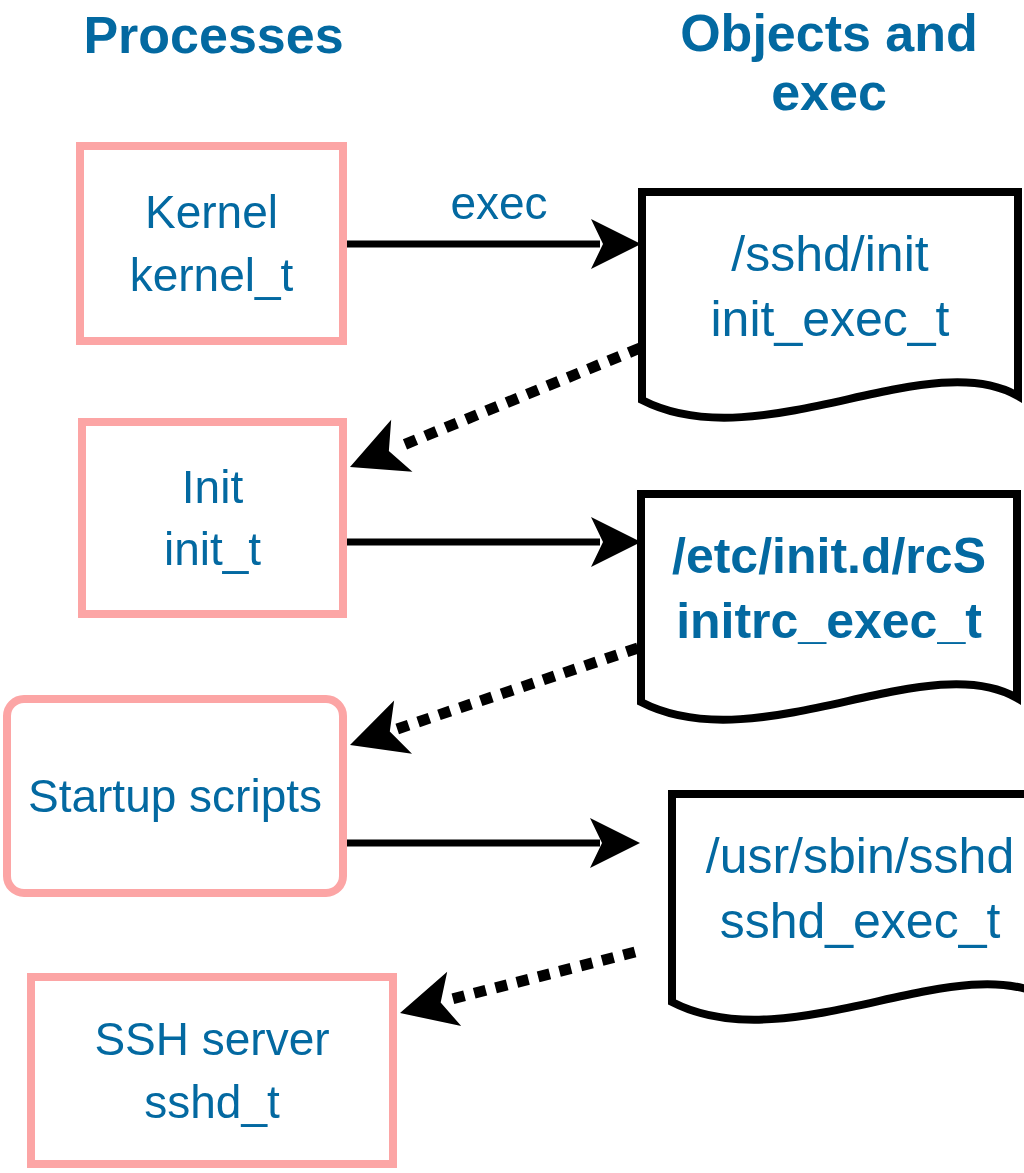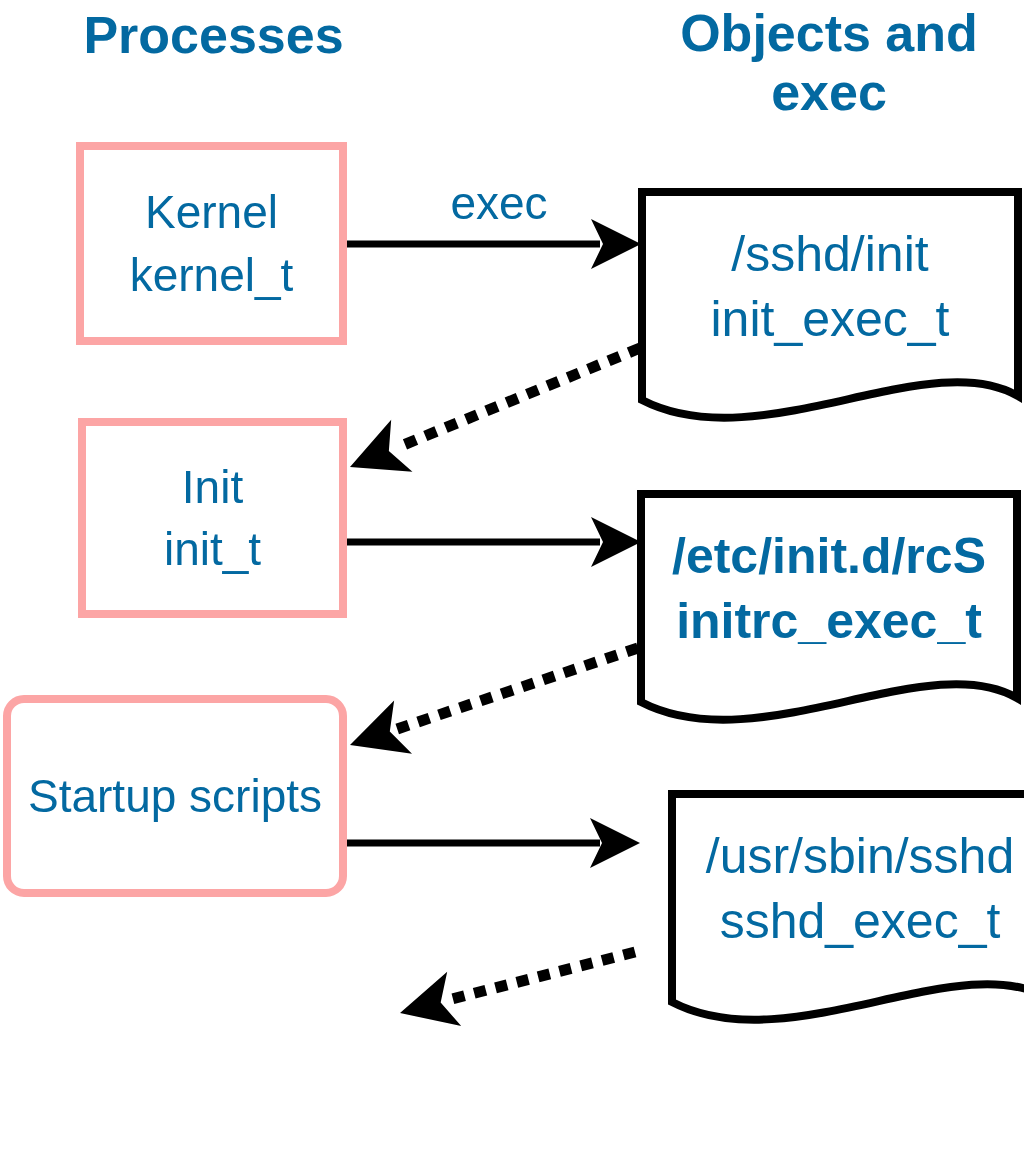--- a/index.html
+++ b/index.html
@@ -77,20 +77,24 @@
     <span>Kernel</span>
     <span>kernel_t</span>
   </div>
   <div class="pbox" style="left:78px;top:418px;width:269px;height:200px;">
     <span>Init</span>
     <span>init_t</span>
   </div>
   <div class="pbox" style="left:3px;top:695px;width:344px;height:202px;border-radius:21px;">
     <span>Startup scripts</span>
   </div>
+  <div class="pbox" style="left:27px;top:973px;width:370px;height:195px;">
+    <span>SSH server</span>
+    <span>sshd_t</span>
+  </div>
 
   <div class="docnode" style="left:638px;top:188px;">
     <svg class="docshape" viewBox="0 0 384 250">
       <path d="M4 4 H380 V208 C290 156 120 272 4 212 Z"></path>
     </svg>
     <div class="doctext">
       <span>/sshd/init</span>
       <span>init_exec_t</span>
     </div>
   </div>

